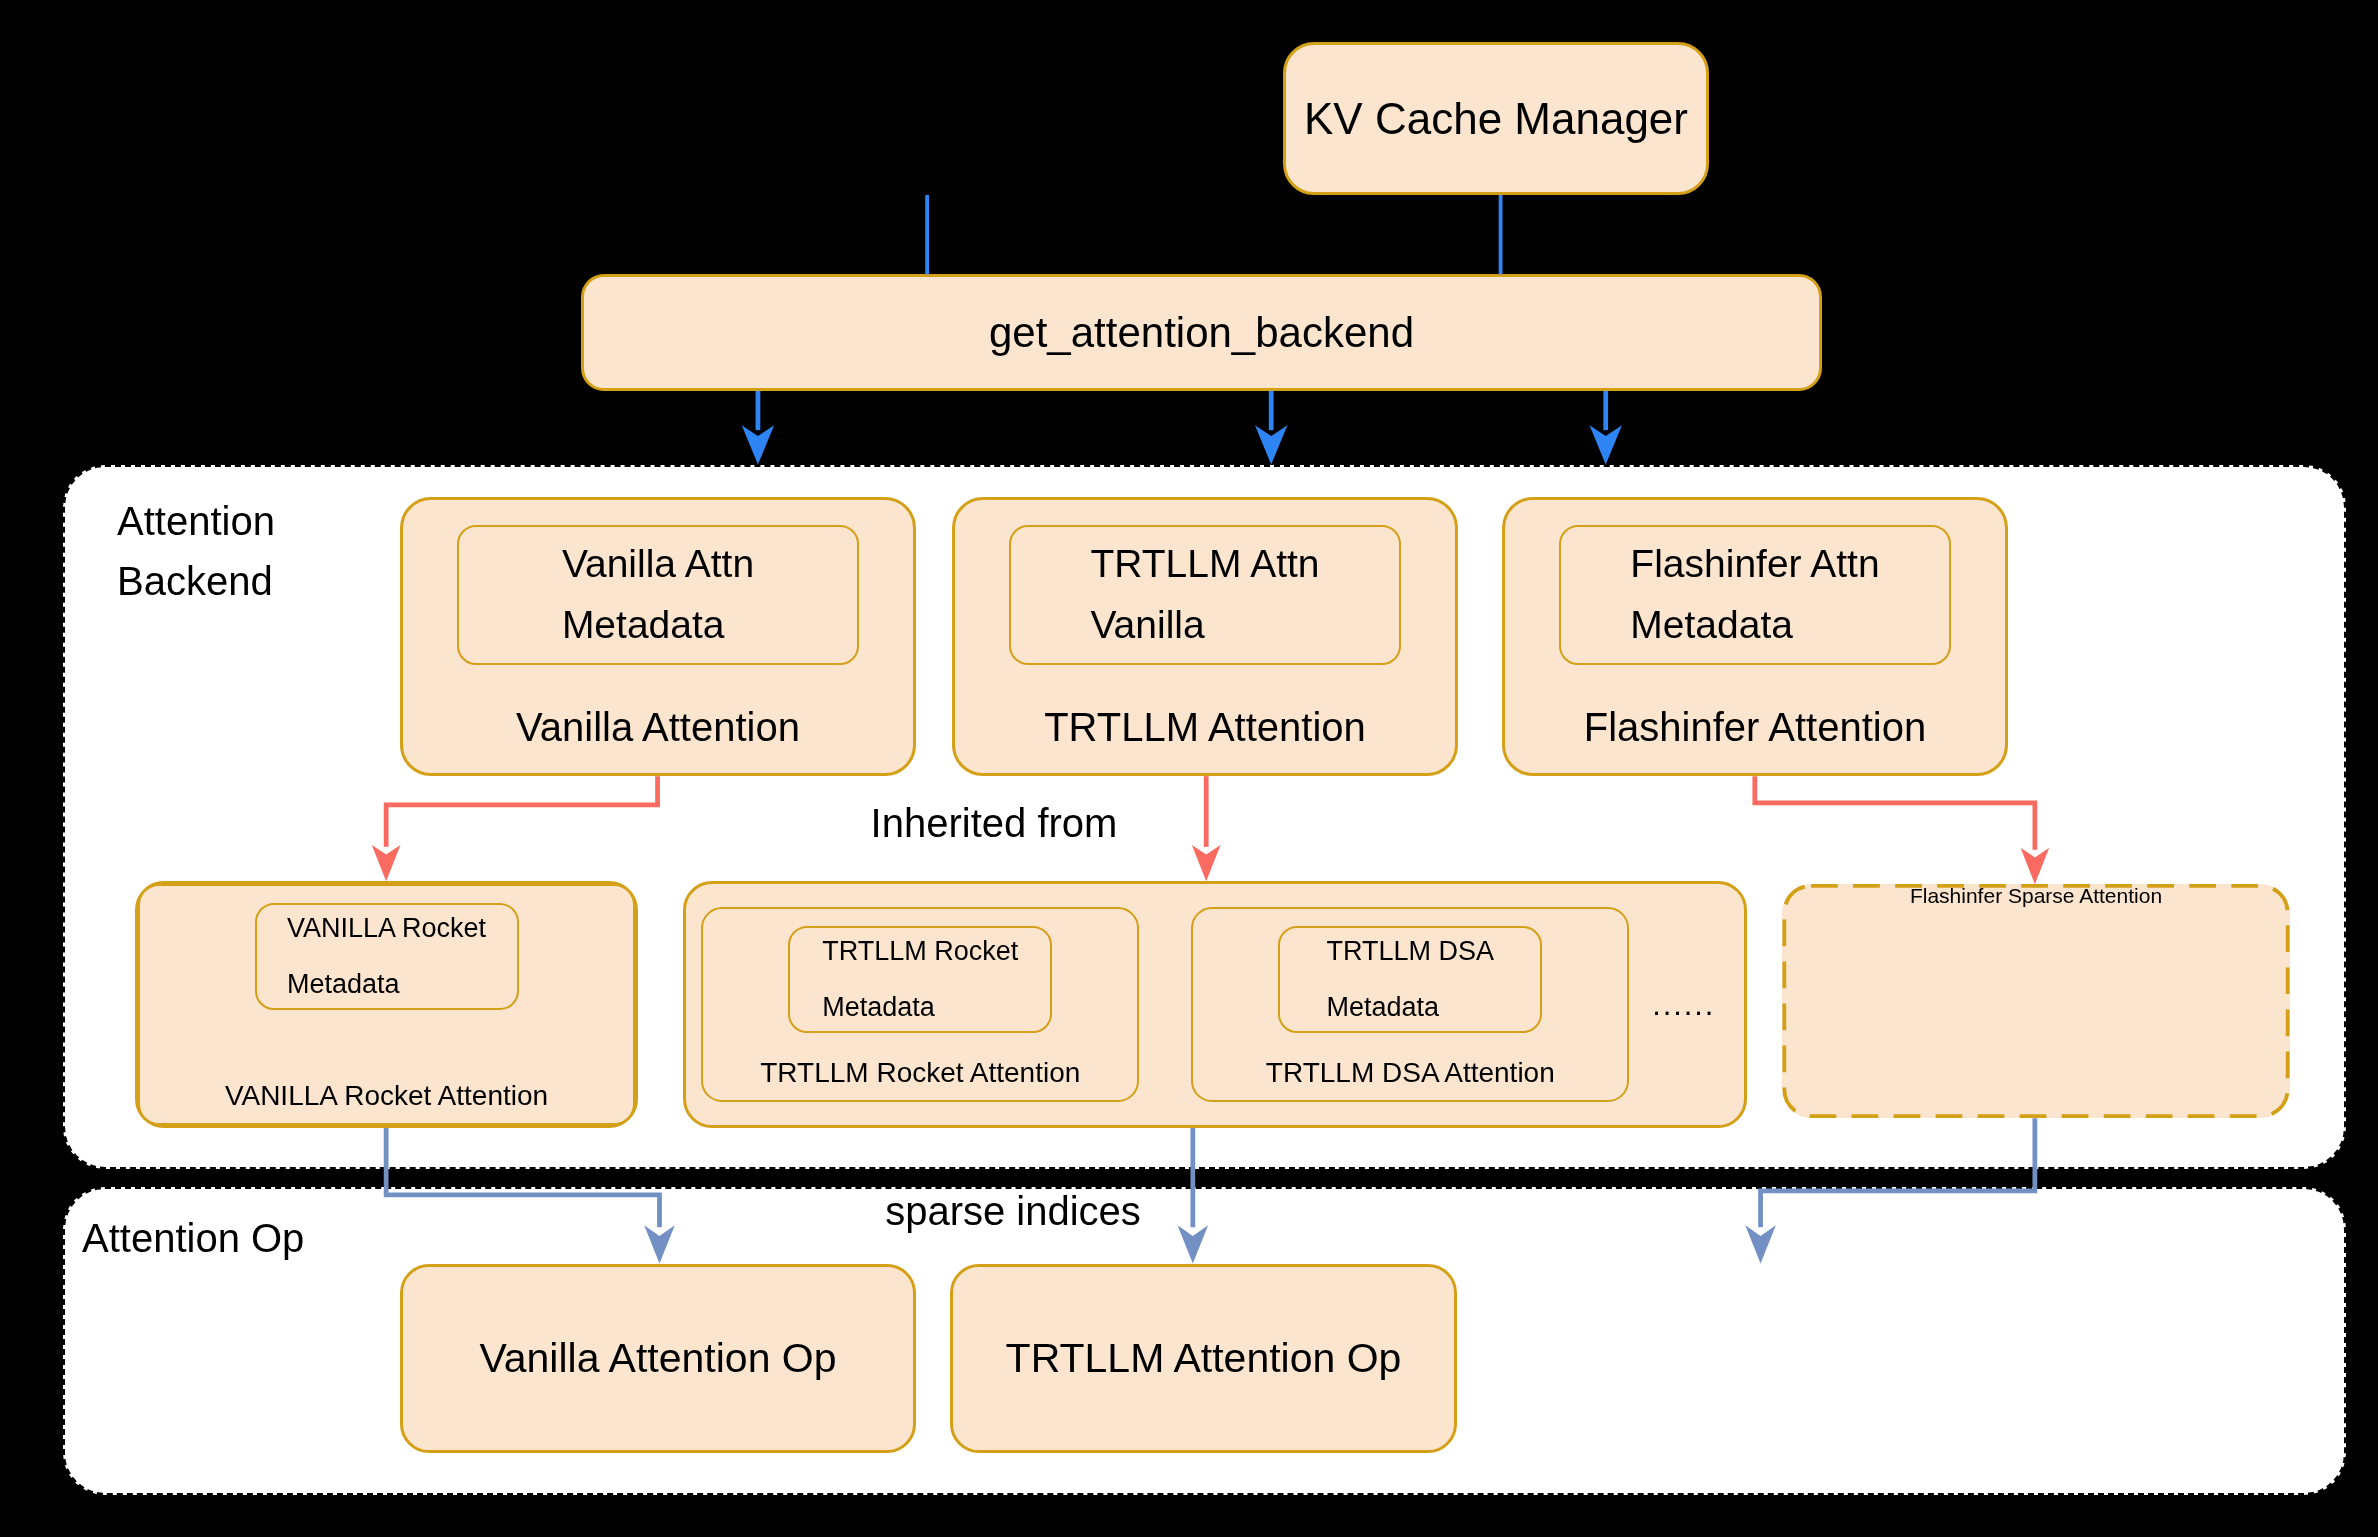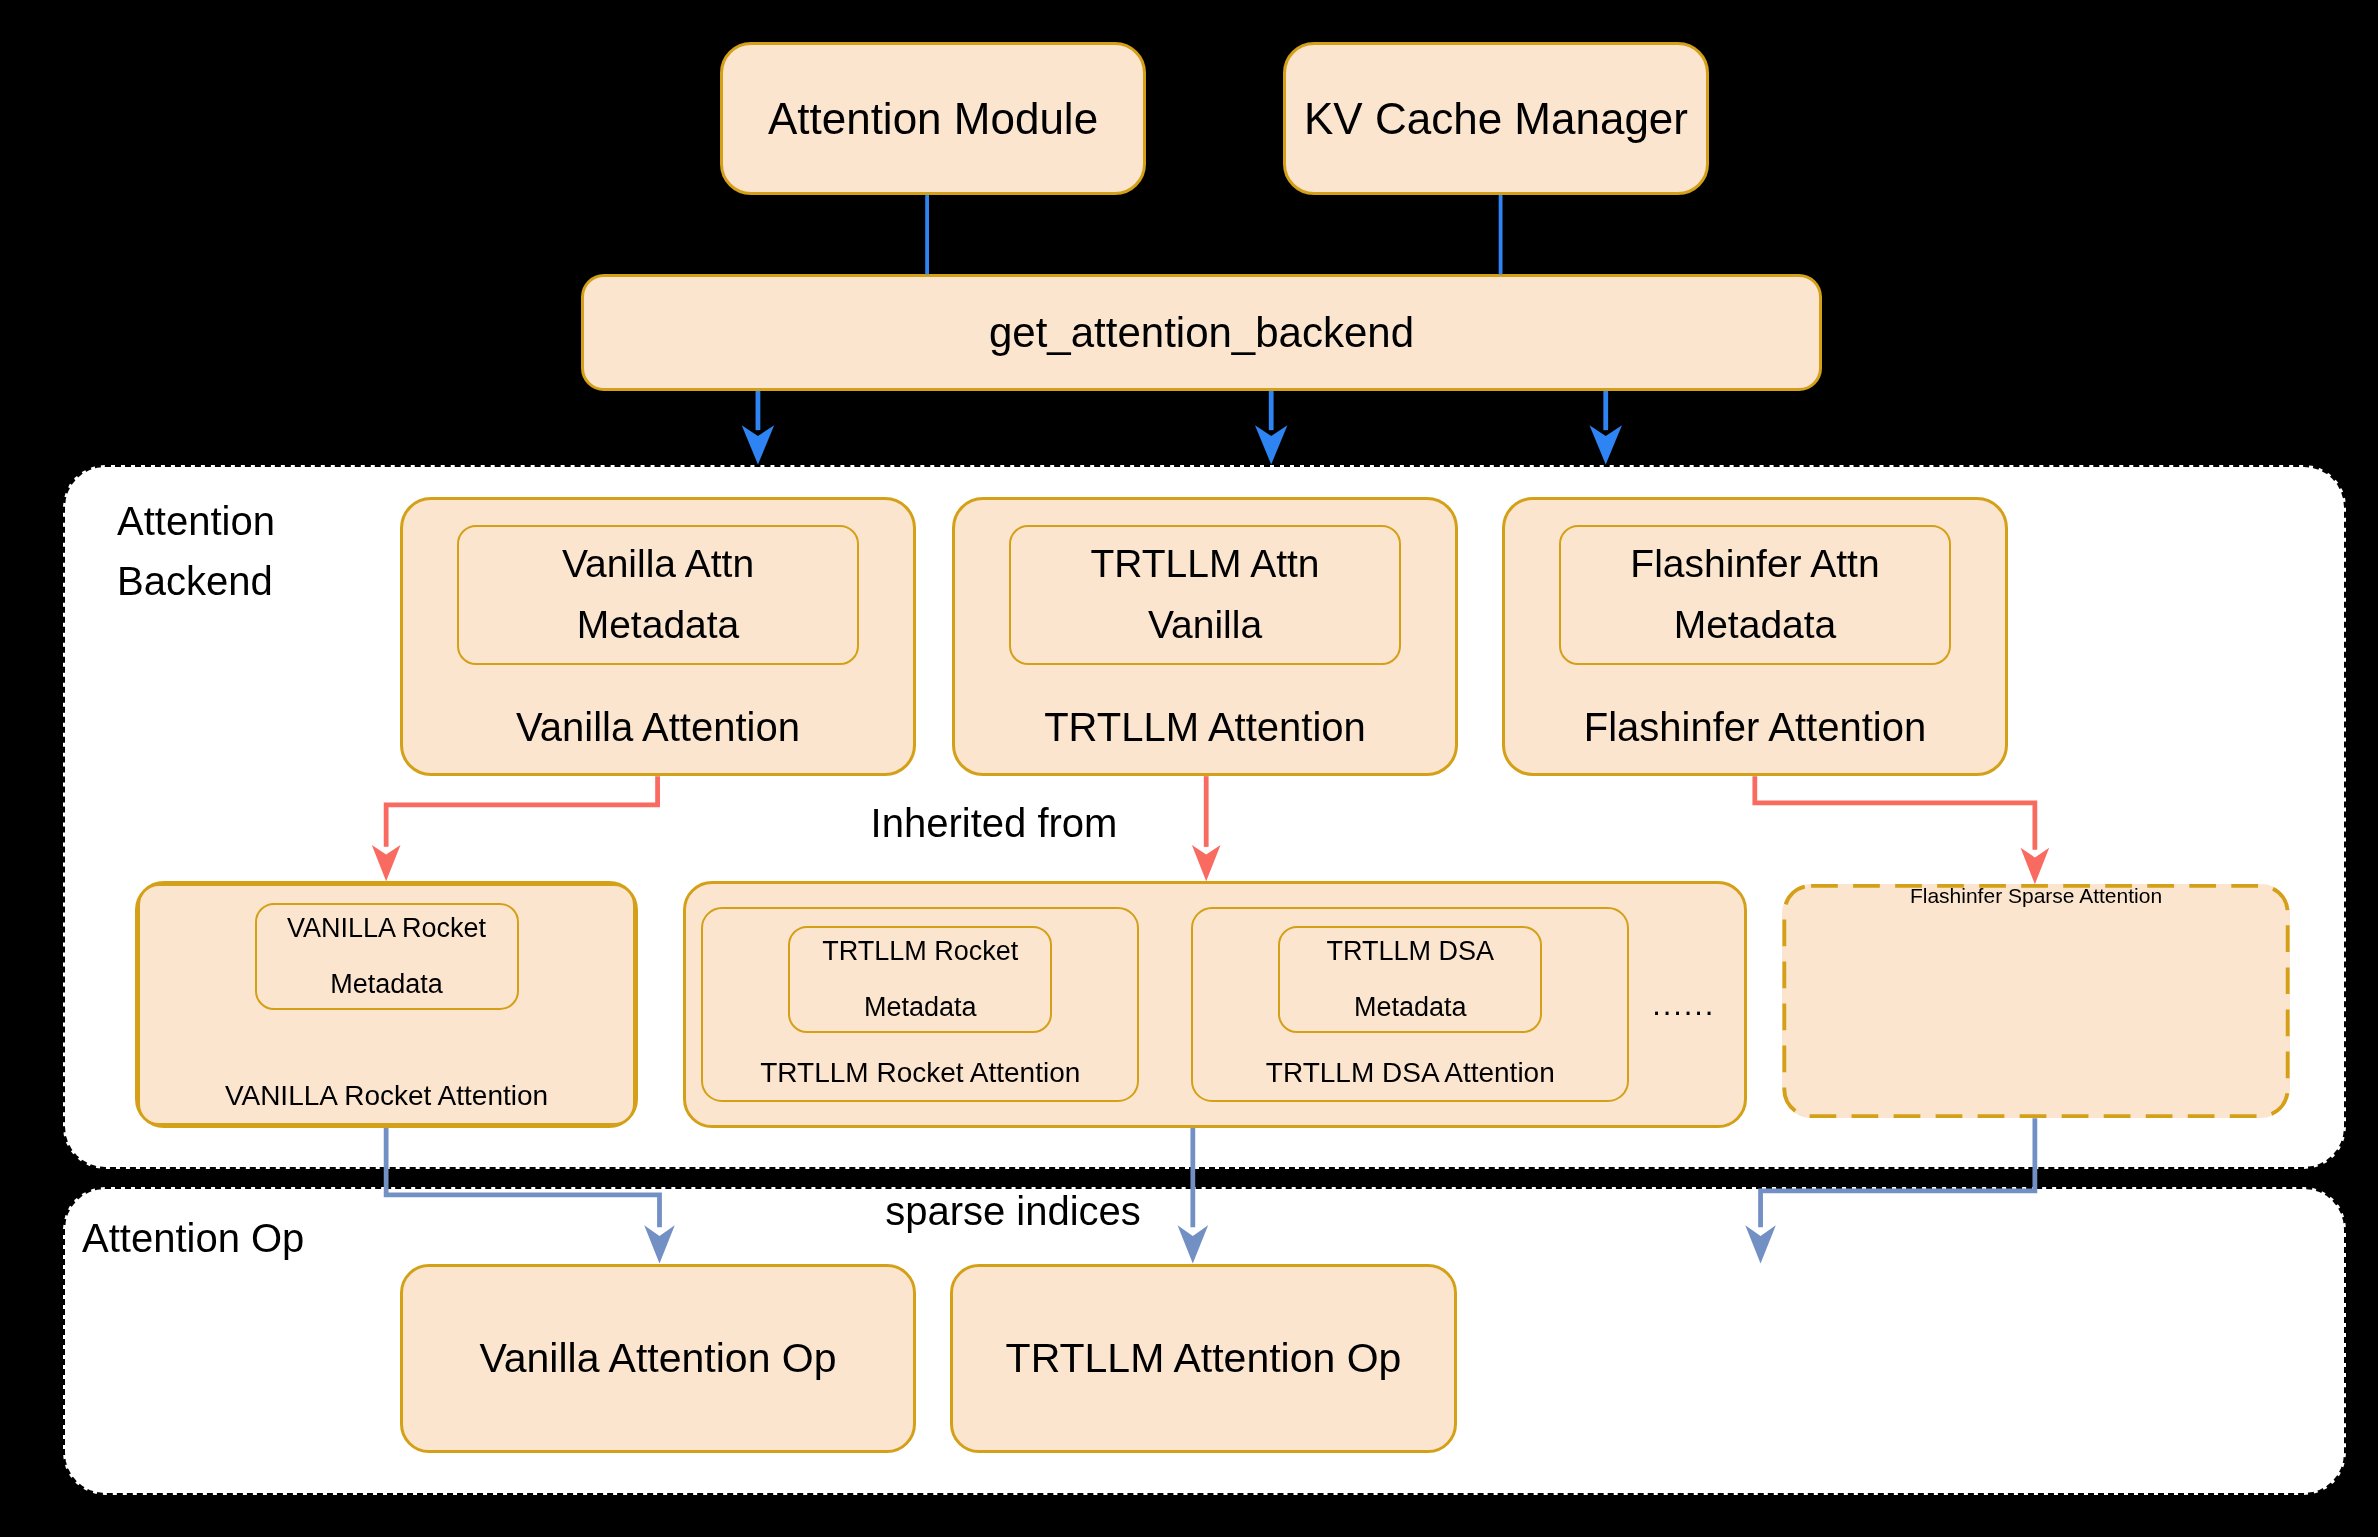--- a/index.html
+++ b/index.html
@@ -4,21 +4,21 @@
 <style>
   html,body{margin:0;padding:0;background:#000;}
   .stage{position:relative;width:2378px;height:1537px;background:var(--background,#000);
          font-family:"Liberation Sans","DejaVu Sans",sans-serif;color:var(--text,#000);overflow:hidden;}
   .region{position:absolute;background:var(--region-fill,#fff);border:2.9px dashed var(--region-border,#000);border-radius:42px;}
   .card{position:absolute;background:var(--card-fill,#fbe5cf);border:3.8px solid var(--card-border,#d4a017);
         border-radius:31px;display:flex;flex-direction:column;align-items:center;box-sizing:border-box;}
   .toplabel{justify-content:center;font-size:44px;}
   .gab{justify-content:center;font-size:42px;}
   .meta{background:var(--card-fill,#fbe5cf);border:2.9px solid var(--card-border,#d4a017);border-radius:19px;
-        display:flex;align-items:center;justify-content:center;text-align:center;box-sizing:border-box;
+        display:flex;align-items:center;justify-content:center;box-sizing:border-box;
         white-space:pre-line;}
   .bcard-meta{height:140px;margin-top:25px;font-size:39px;line-height:1.56;align-self:stretch;margin-left:54px;margin-right:54px;}
   .bcard-label{margin-top:auto;margin-bottom:23px;font-size:40px;}
   .group{position:absolute;background:var(--card-fill,#fbe5cf);border:3.8px solid var(--card-border,#d4a017);
          border-radius:29px;box-sizing:border-box;display:flex;}
   .inner-card{background:var(--card-fill,#fbe5cf);border:2.9px solid var(--card-border,#d4a017);border-radius:21px;
          display:flex;flex-direction:column;align-items:center;box-sizing:border-box;flex:none;}
   .inner-meta{height:107px;margin-top:17px;font-size:27px;line-height:2.05;width:264px;}
   .inner-label{margin-top:auto;margin-bottom:11.5px;font-size:28px;}
   .dots{align-self:center;font-size:31px;letter-spacing:1.9px;margin-left:23px;}
@@ -29,23 +29,20 @@
   .flabel{position:absolute;font-size:40px;}
   .centered{text-align:center;}
   .prewrap{white-space:pre-line;}
   .connectors{position:absolute;left:0;top:0;width:2378px;height:1537px;pointer-events:none;}
 </style>
 </head>
 <body>
 
 <div class="stage">
 
-  <div class="card toplabel" style="left:720px;top:42px;width:426px;height:153px;">
-    <span>Attention Module</span>
-  </div>
   <div class="card toplabel" style="left:1283px;top:42px;width:426px;height:153px;">
     <span>KV Cache Manager</span>
   </div>
   <div class="card gab" style="left:581px;top:274px;width:1241px;height:117px;border-radius:23px;">
     <span>get_attention_backend</span>
   </div>
 
   <div class="region" style="left:63px;top:465px;width:2279px;height:700px;"></div>
 
   <div class="region" style="left:63px;top:1187px;width:2279px;height:304px;"></div>

